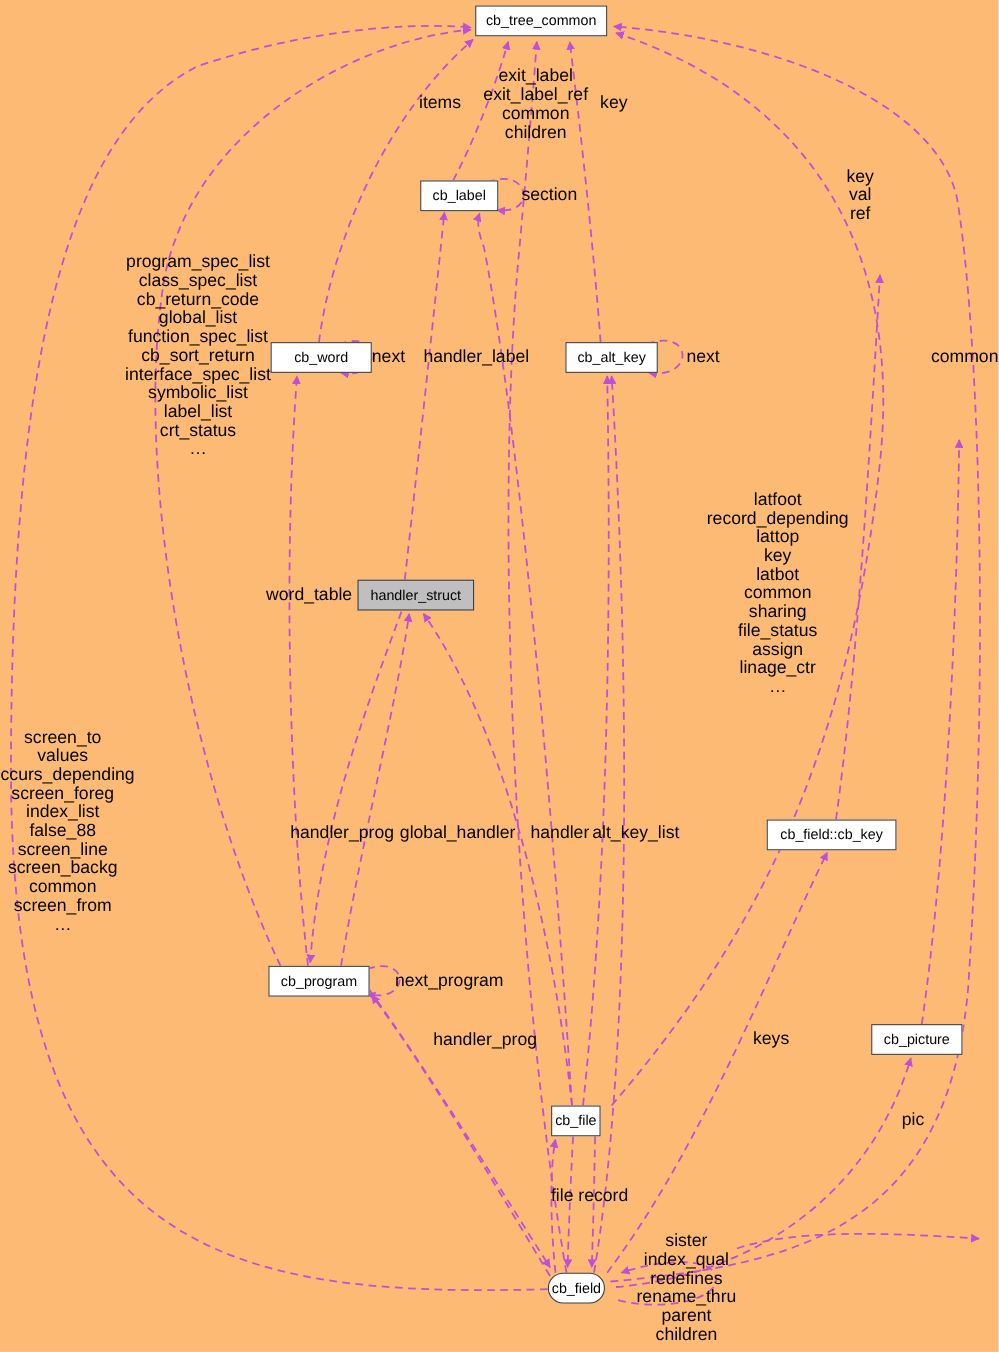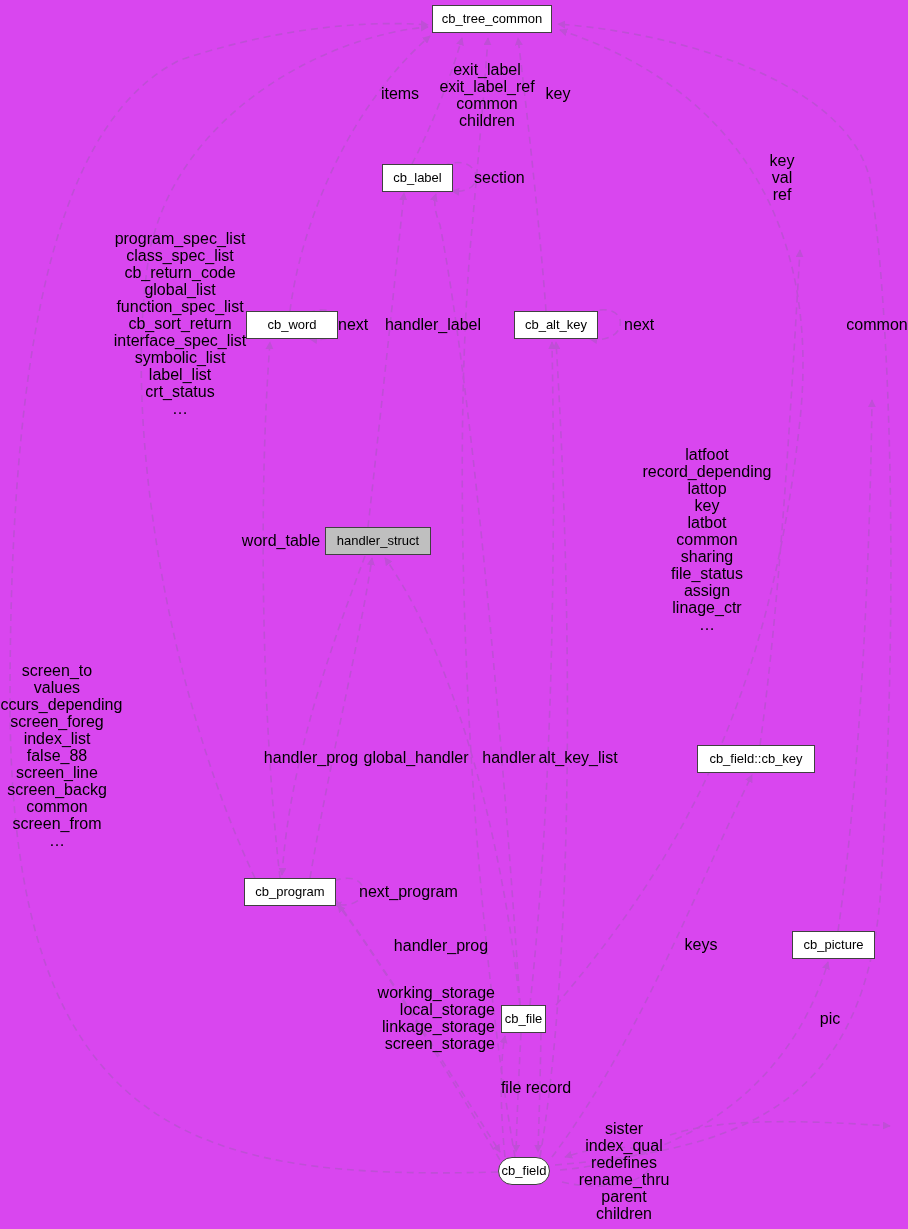--- a/index.html
+++ b/index.html
@@ -1,20 +1,20 @@
 <!DOCTYPE html>
 <html><head>
 <meta charset="utf-8">
 <style>
   html,body{margin:0;padding:0;background:#ffffff;}
   #diagram{
     position:relative;
     width:908px;
     height:1229px;
-    background:#d946ef;
+    background:#fdba74;
     font-family:"Liberation Sans", sans-serif;
     overflow:hidden;
   }
   #edges{position:absolute;left:0;top:0;width:908px;height:1229px;}
   .node{
     position:absolute;
     box-sizing:border-box;
     border:1px solid #404040;
     background:#ffffff;
     color:#000000;
@@ -173,24 +173,20 @@
 screen_from
 …</div>
   <div class="elabel c" style="left:311px;top:749px;">handler_prog</div>
   <div class="elabel c" style="left:416px;top:749px;">global_handler</div>
   <div class="elabel c" style="left:509px;top:749px;">handler</div>
   <div class="elabel c" style="left:578px;top:749px;">alt_key_list</div>
   <div class="elabel l" style="left:359px;top:883px;">next_program</div>
   <div class="elabel c" style="left:701px;top:936px;">keys</div>
   <div class="elabel c" style="left:441px;top:937px;">handler_prog</div>
   <div class="elabel c" style="left:830px;top:1010px;">pic</div>
-  <div class="elabel r" style="left:495px;top:984px;">working_storage
-local_storage
-linkage_storage
-screen_storage</div>
   <div class="elabel c" style="left:536px;top:1079px;">file record</div>
   <div class="elabel c" style="left:624px;top:1120px;">sister
 index_qual
 redefines
 rename_thru
 parent
 children</div>
 
 </div>
 

